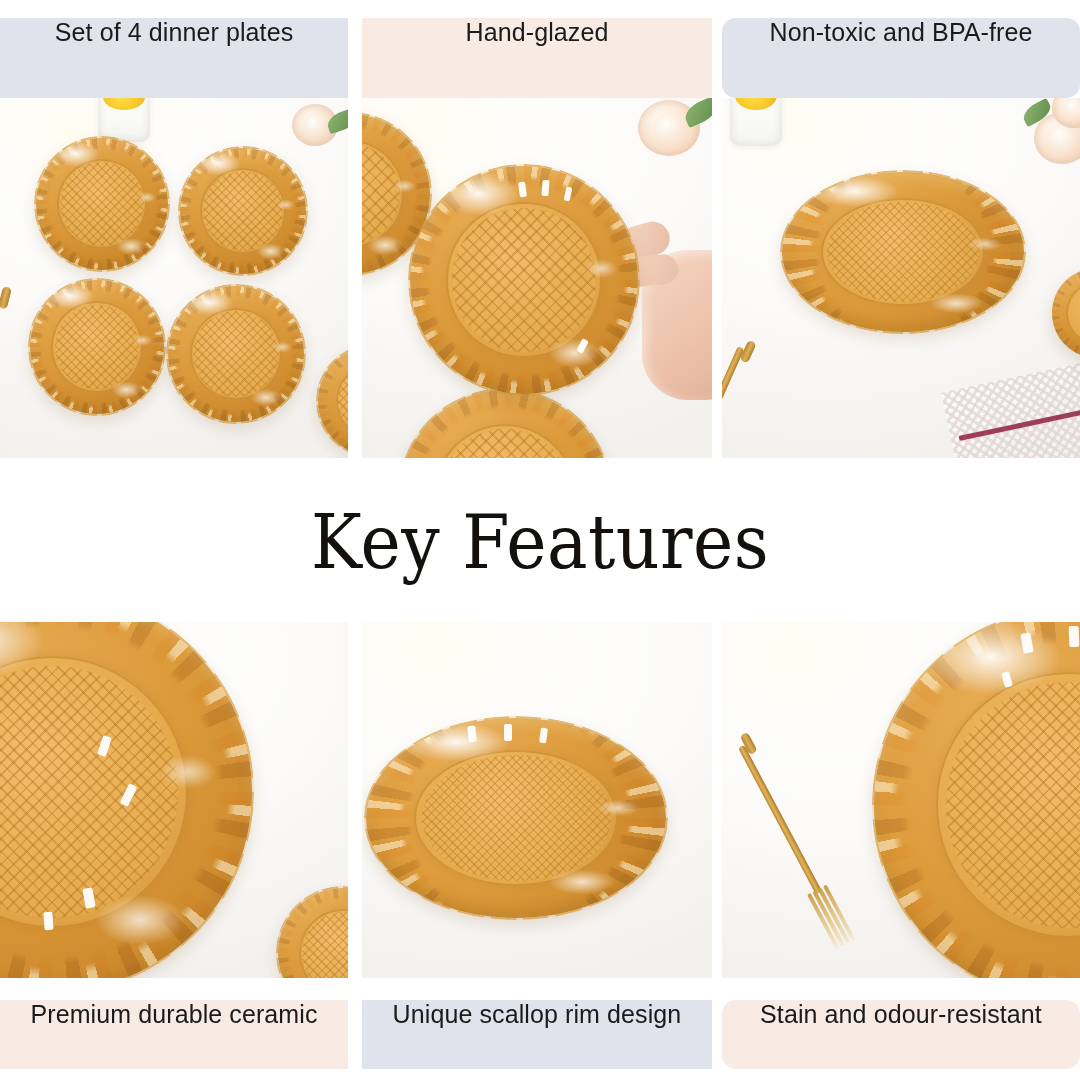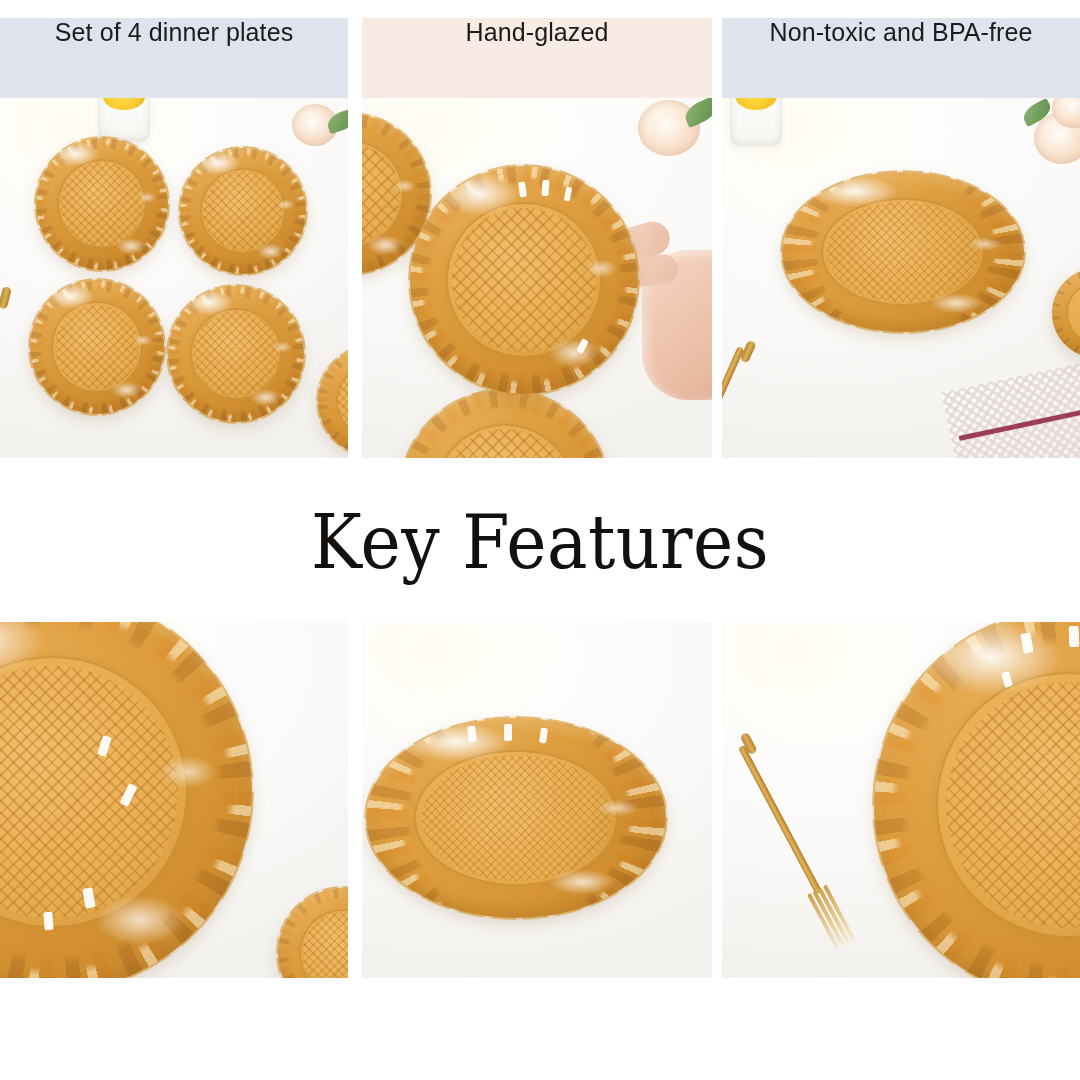--- a/index.html
+++ b/index.html
@@ -26,21 +26,21 @@
     font-size:25px;
     color:#1b1b1b;
     letter-spacing:.1px;
     white-space:nowrap;
     font-weight:400;
   }
   .b-1{width:348px;}
   .gap-a{width:14px;background:#fff;}
   .b-2{width:350px;}
   .gap-b{width:10px;background:#fff;}
-  .b-3{width:358px;}
+  .b-3{width:358px;border-radius:14px;}
 
   
   .photo-row{position:absolute;left:0;width:1080px;display:flex;}
   .photo-row.r1{top:98px;height:360px;}
   .photo-row.r2{top:622px;height:356px;}
   .cell{position:relative;overflow:hidden;background:#fdfcfb;height:100%;}
   .c-1{width:348px;}
   .c-gap-a{width:14px;background:#fff;}
   .c-2{width:350px;}
   .c-gap-b{width:10px;background:#fff;}
@@ -438,14 +438,27 @@
         <div class="waffle"></div>
         <div class="gloss"></div>
         <div class="tick" style="left:38%;top:6%;width:10px;height:20px;transform:rotate(-10deg);"></div>
         <div class="tick" style="left:50%;top:4%;width:10px;height:21px;transform:rotate(-2deg);"></div>
 
         <div class="tick" style="left:33%;top:16%;width:8px;height:15px;transform:rotate(-16deg);"></div>
       </div>
     </div>
   </div>
 
+  <div class="banner-row bottom">
+    <div class="banner b-1" style="background:#f7ebe4">
+      <span class="banner-label">Premium durable ceramic</span>
+    </div>
+    <div class="gap-a"></div>
+    <div class="banner b-2" style="background:#dee3ec">
+      <span class="banner-label">Unique scallop rim design</span>
+    </div>
+    <div class="gap-b"></div>
+    <div class="banner b-3" style="background:#f7ebe4">
+      <span class="banner-label">Stain and odour-resistant</span>
+    </div>
+  </div>
 
 </div>
 
 </body></html>

